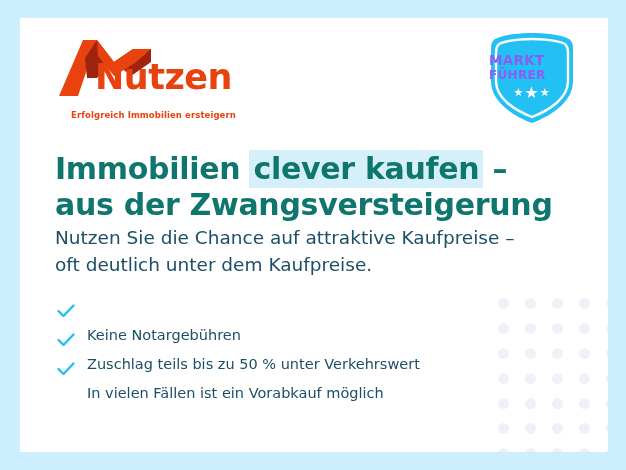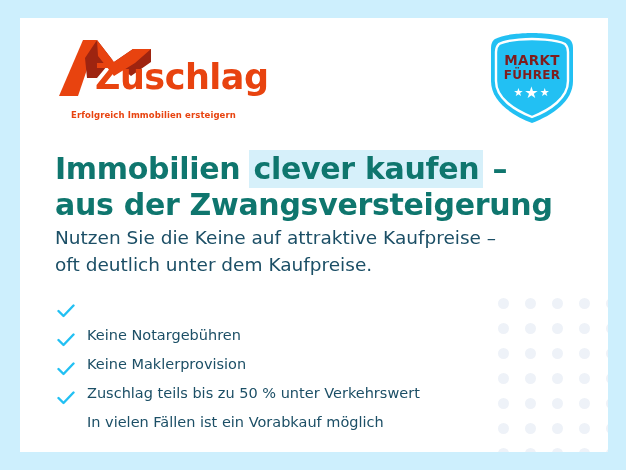--- a/index.html
+++ b/index.html
@@ -91,22 +91,21 @@
     position: absolute;
     right: 33px;
     top: 13px;
     width: 86px;
     height: 94px;
   }
   #badge-text-markt,
   #badge-text-fuehrer {
     position: absolute;
     width: 100%;
-    text-align: center;
-    color: #7f1d1d;
+    color: #8b5cf6;
     font-weight: bold;
     font-family: "DejaVu Sans", sans-serif;
   }
   #badge-text-markt {
     top: 21px;
     font-size: 13.5px;
     letter-spacing: 0.3px;
   }
   #badge-text-fuehrer {
     top: 37px;
@@ -230,21 +229,21 @@
         <span class="dot" style="left: 89px; top: 156px; background: rgb(238, 242, 248);"></span>
         <span class="dot" style="left: 116px; top: 156px; background: rgb(238, 242, 248);"></span>
       </div>
 
     <div id="logo">
       <svg id="logo-mark" width="100" height="62" viewBox="0 0 100 62">
         <polygon points="26,2 40,2 21,58 2,58" fill="#e8430f"></polygon>
         <polygon points="28,20 40,2 57,24 76,11 94,11 94,24 74,38 55,22 40,40 30,40" fill="#9e2410"></polygon>
         <polygon points="40,2 57,24 76,11 94,11 78,25 57,38 41,18" fill="#e8430f"></polygon>
       </svg>
-      <div id="logo-wordmark">Zuschlag</div>
+      <div id="logo-wordmark">Nutzen</div>
       <div id="logo-tagline">Erfolgreich Immobilien ersteigern</div>
     </div>
 
     <div id="badge">
       <svg width="86" height="94" viewBox="0 0 86 94" style="position:absolute;left:0;top:0;">
         <path d="M43 2 C43 2 70 2 80 8 C83 10 84 13 84 18 L84 50
                  C84 70 64 84 43 92 C22 84 2 70 2 50 L2 18
                  C2 13 3 10 6 8 C16 2 43 2 43 2 Z" fill="#22c0f3"></path>
         <path d="M43 8 C43 8 67 8 76 13 C78 15 79 17 79 21 L79 50
                  C79 67 61 79 43 86 C25 79 7 67 7 50 L7 21
@@ -258,40 +257,32 @@
     </div>
 
     <h1 id="headline">
       <span class="line">
         <span>Immobilien </span><span class="hl">clever kaufen</span><span> –</span>
       </span>
       <span class="line">aus der Zwangsversteigerung</span>
     </h1>
 
     <div id="subheadline">
-      <span class="line">Nutzen Sie die Keine auf attraktive Kaufpreise –</span>
+      <span class="line">Nutzen Sie die Chance auf attraktive Kaufpreise –</span>
       <span class="line">oft deutlich unter dem Kaufpreise.</span>
     </div>
 
     <ul id="benefits" style="list-style:none;margin:0;padding:0;">
       <li class="benefit-item">
         <span class="benefit-check">
           <svg width="18" height="14" viewBox="0 0 18 14">
             <polyline points="1.5,7 6.5,12 16.5,1.5" fill="none" stroke="#22c0f3" stroke-width="2.4" stroke-linecap="round" stroke-linejoin="round"></polyline>
           </svg>
         </span>
         <span class="benefit-label">Keine Notargebühren</span>
-      </li>
-      <li class="benefit-item">
-        <span class="benefit-check">
-          <svg width="18" height="14" viewBox="0 0 18 14">
-            <polyline points="1.5,7 6.5,12 16.5,1.5" fill="none" stroke="#22c0f3" stroke-width="2.4" stroke-linecap="round" stroke-linejoin="round"></polyline>
-          </svg>
-        </span>
-        <span class="benefit-label">Keine Maklerprovision</span>
       </li>
       <li class="benefit-item">
         <span class="benefit-check">
           <svg width="18" height="14" viewBox="0 0 18 14">
             <polyline points="1.5,7 6.5,12 16.5,1.5" fill="none" stroke="#22c0f3" stroke-width="2.4" stroke-linecap="round" stroke-linejoin="round"></polyline>
           </svg>
         </span>
         <span class="benefit-label">Zuschlag teils bis zu 50 % unter Verkehrswert</span>
       </li>
       <li class="benefit-item">

